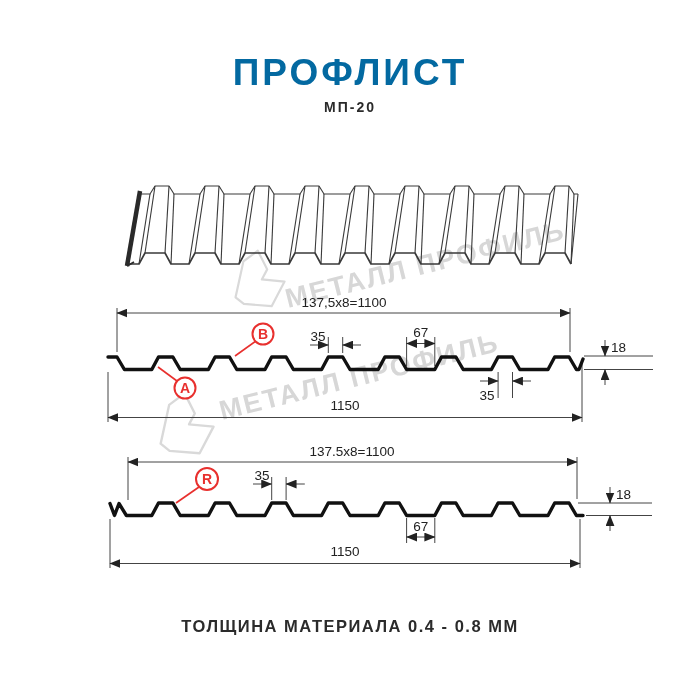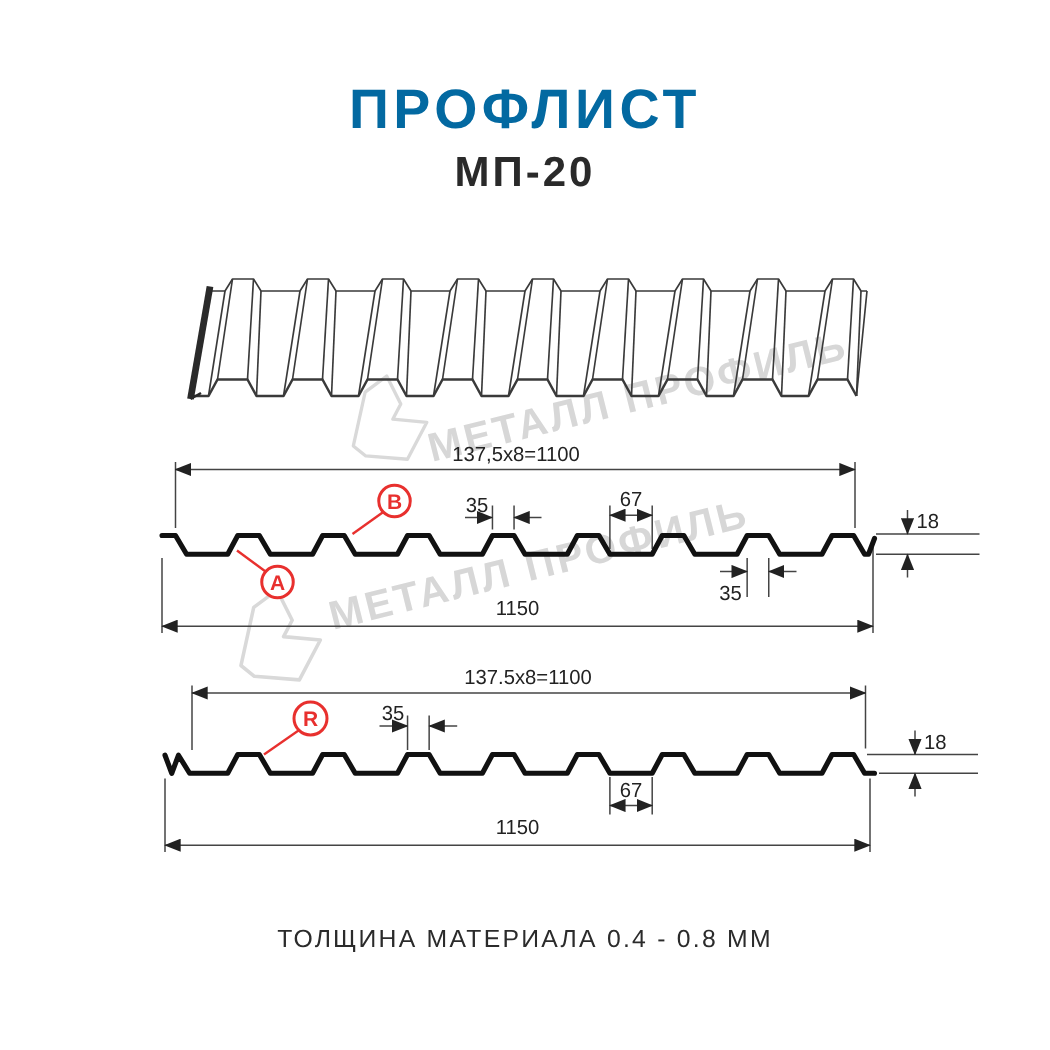--- a/index.html
+++ b/index.html
@@ -1,22 +1,22 @@
 <!DOCTYPE html>
 <html><head>
 <meta charset="utf-8">
 <style>
   html,body{margin:0;padding:0;background:#ffffff;}
   body{width:700px;height:700px;position:relative;font-family:"Liberation Sans",sans-serif;overflow:hidden;}
   .title{position:absolute;left:0;top:52px;width:700px;text-align:center;
          font-size:37px;font-weight:800;letter-spacing:3px;color:#0369a1;}
   .subtitle{position:absolute;left:0;top:99px;width:700px;text-align:center;
-         font-size:28px;font-weight:700;letter-spacing:2px;color:#2a2a2a;}
+         font-size:14px;font-weight:700;letter-spacing:2px;color:#2a2a2a;}
   .footer{position:absolute;left:0;top:617px;width:700px;text-align:center;
-         font-size:16.5px;font-weight:400;letter-spacing:1.5px;color:#2b2b2b;}
+         font-size:16.5px;font-weight:700;letter-spacing:1.5px;color:#2b2b2b;}
   svg{position:absolute;left:0;top:0;}
   .dim{font-size:13.5px;fill:#222;font-family:"Liberation Sans",sans-serif;}
   .redlbl{font-size:14px;font-weight:700;fill:#e8302e;font-family:"Liberation Sans",sans-serif;}
   .wmtext{font-size:27px;font-weight:700;letter-spacing:2px;fill:#d7d7d7;
           font-family:"Liberation Sans",sans-serif;}
 </style>
 </head>
 <body>
 
 <div class="title">ПРОФЛИСТ</div>

